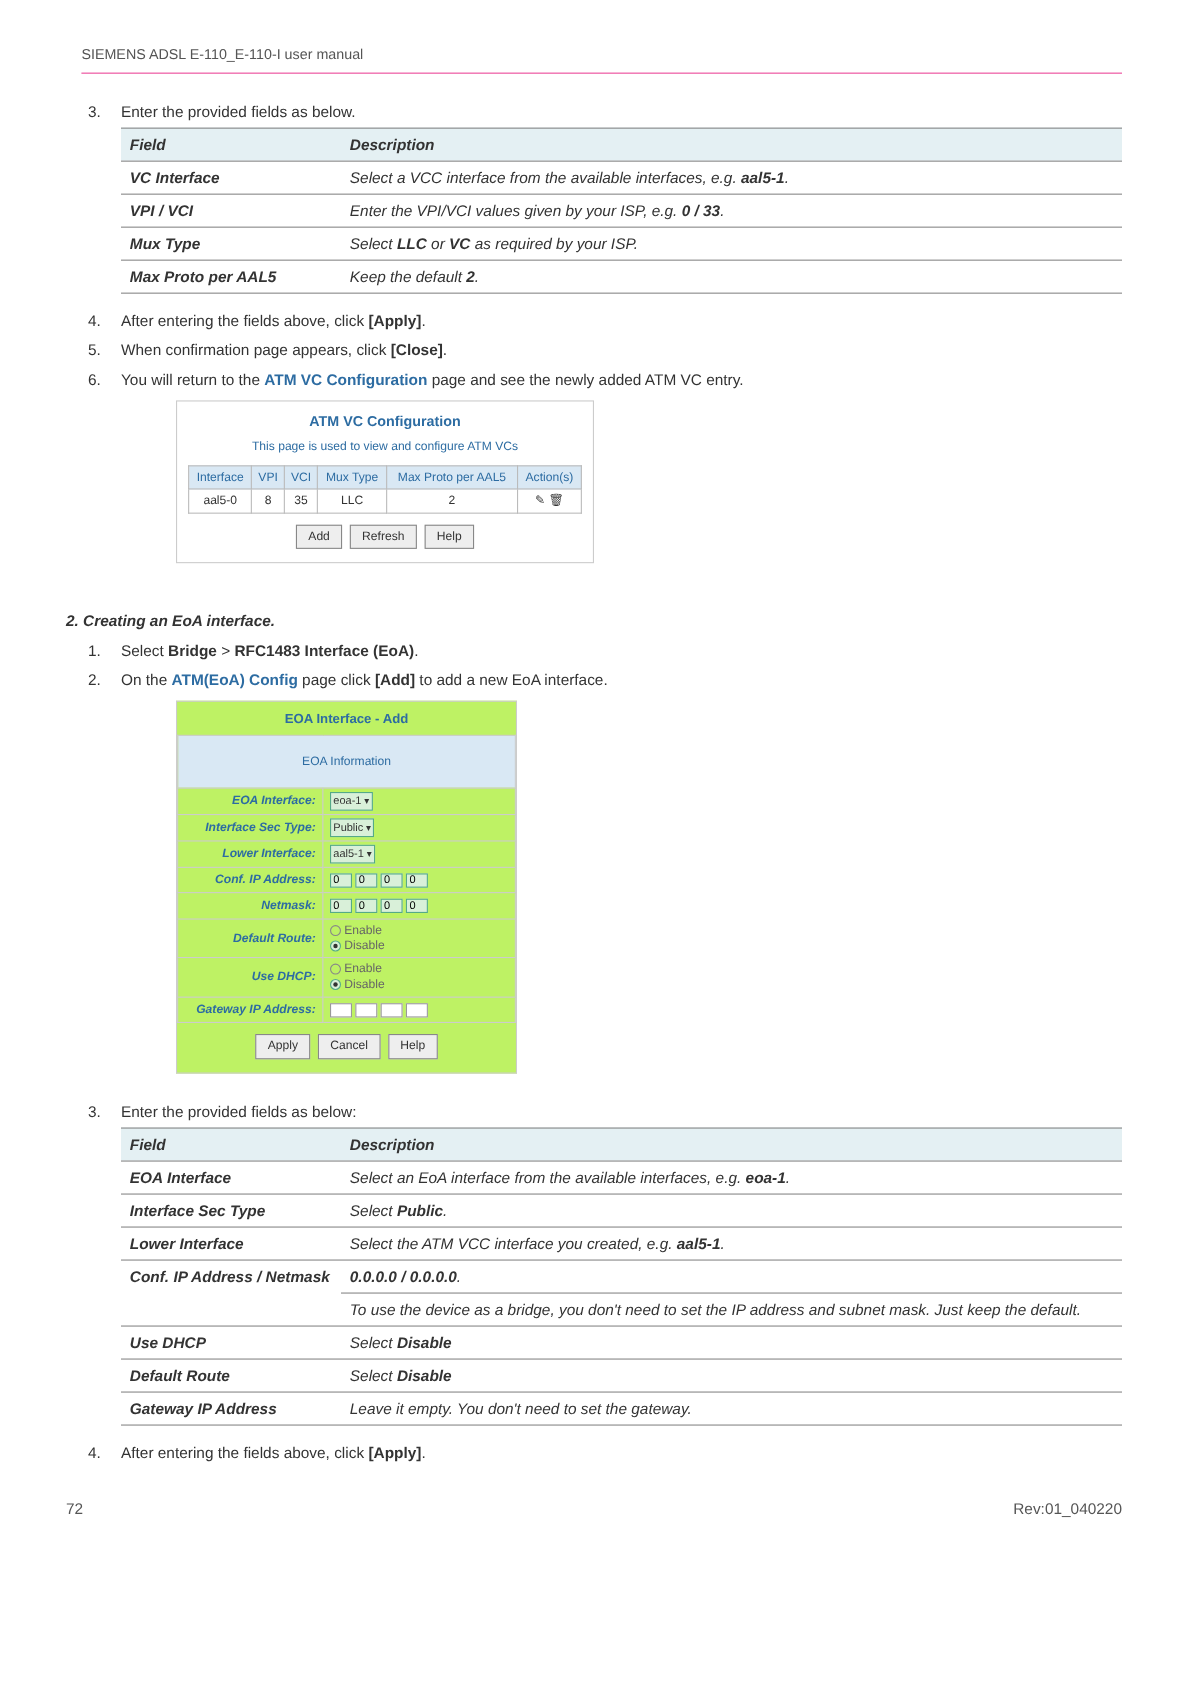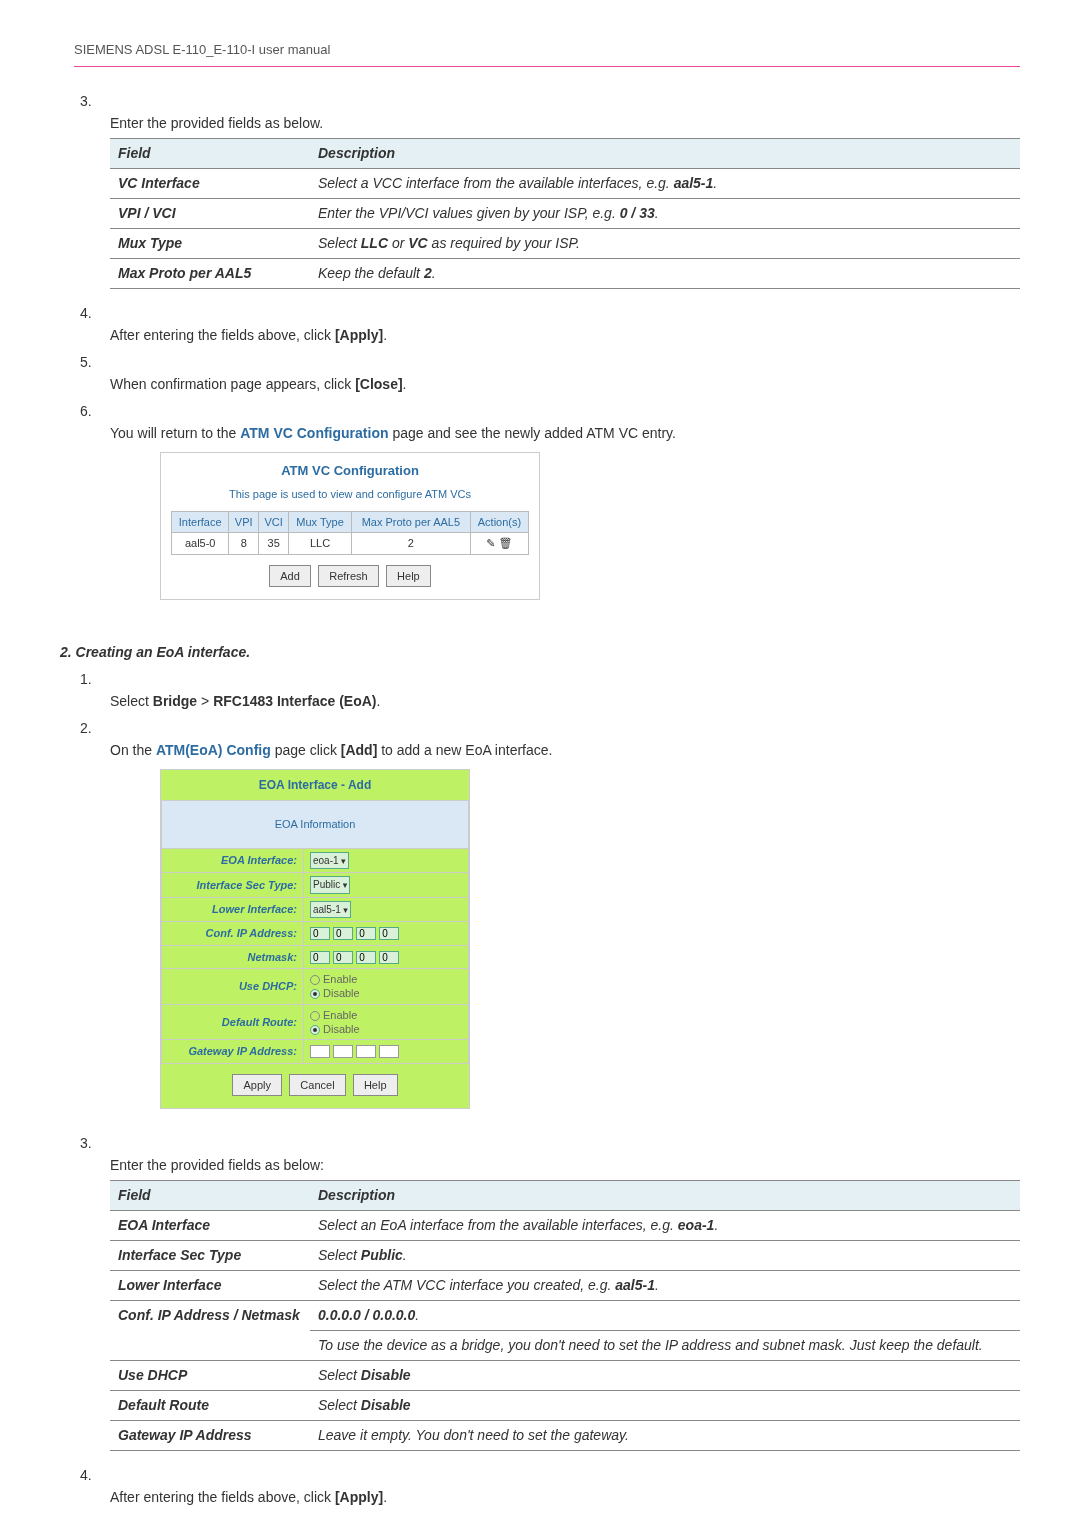--- a/index.html
+++ b/index.html
@@ -25,21 +25,21 @@
     margin-left: 20px;
   }
   ol.steps > li {
     display: flex;
     margin-bottom: 6px;
   }
   ol.steps > li > .num {
     width: 30px;
     flex-shrink: 0;
   }
-  ol.steps > li > .body { flex: 1; margin-top: 22px; }
+  ol.steps > li > .body { flex: 1; }
   table.desc {
     width: 100%;
     border-collapse: collapse;
     margin-top: 4px;
     margin-bottom: 8px;
     font-style: italic;
   }
   table.desc th {
     background: #e4f0f3;
     font-weight: bold;
@@ -142,21 +142,21 @@
   .eoa-box td {
     border: 1px solid #ccc;
     padding: 3px 6px;
     text-align: left;
   }
   .eoa-box td.label {
     font-style: italic;
     color: #2d6ca2;
     font-weight: bold;
     text-align: right;
-    width: 142px;
+    width: 132px;
   }
   .eoa-box .sel {
     border: 1px solid #5a8;
     background: #d9f0d9;
     font-size: 10px;
     padding: 0 2px;
     display: inline-block;
   }
   .eoa-box .sel::after { content: " ▾"; font-size: 9px; }
   .eoa-box input.ip {
@@ -297,28 +297,28 @@
           <input class="ip" value="0" style=""> <input class="ip" value="0" style=""> <input class="ip" value="0" style=""> <input class="ip" value="0" style="">
         </td>
               </tr>
         <tr>
                 <td class="label">Netmask:</td>
                 <td>
           <input class="ip" value="0" style=""> <input class="ip" value="0" style=""> <input class="ip" value="0" style=""> <input class="ip" value="0" style="">
         </td>
               </tr>
         <tr>
-                <td class="label">Use DHCP:</td>
+                <td class="label">Default Route:</td>
                 <td class="radio-row">
           <span class="radio"></span><span>Enable</span><br>
           <span class="radio sel"></span><span>Disable</span>
         </td>
               </tr>
         <tr>
-                <td class="label">Default Route:</td>
+                <td class="label">Use DHCP:</td>
                 <td class="radio-row">
           <span class="radio"></span><span>Enable</span><br>
           <span class="radio sel"></span><span>Disable</span>
         </td>
               </tr>
         <tr>
                 <td class="label">Gateway IP Address:</td>
                 <td>
           <input class="empty" style=""> <input class="empty" style=""> <input class="empty" style=""> <input class="empty" style="">
         </td>

